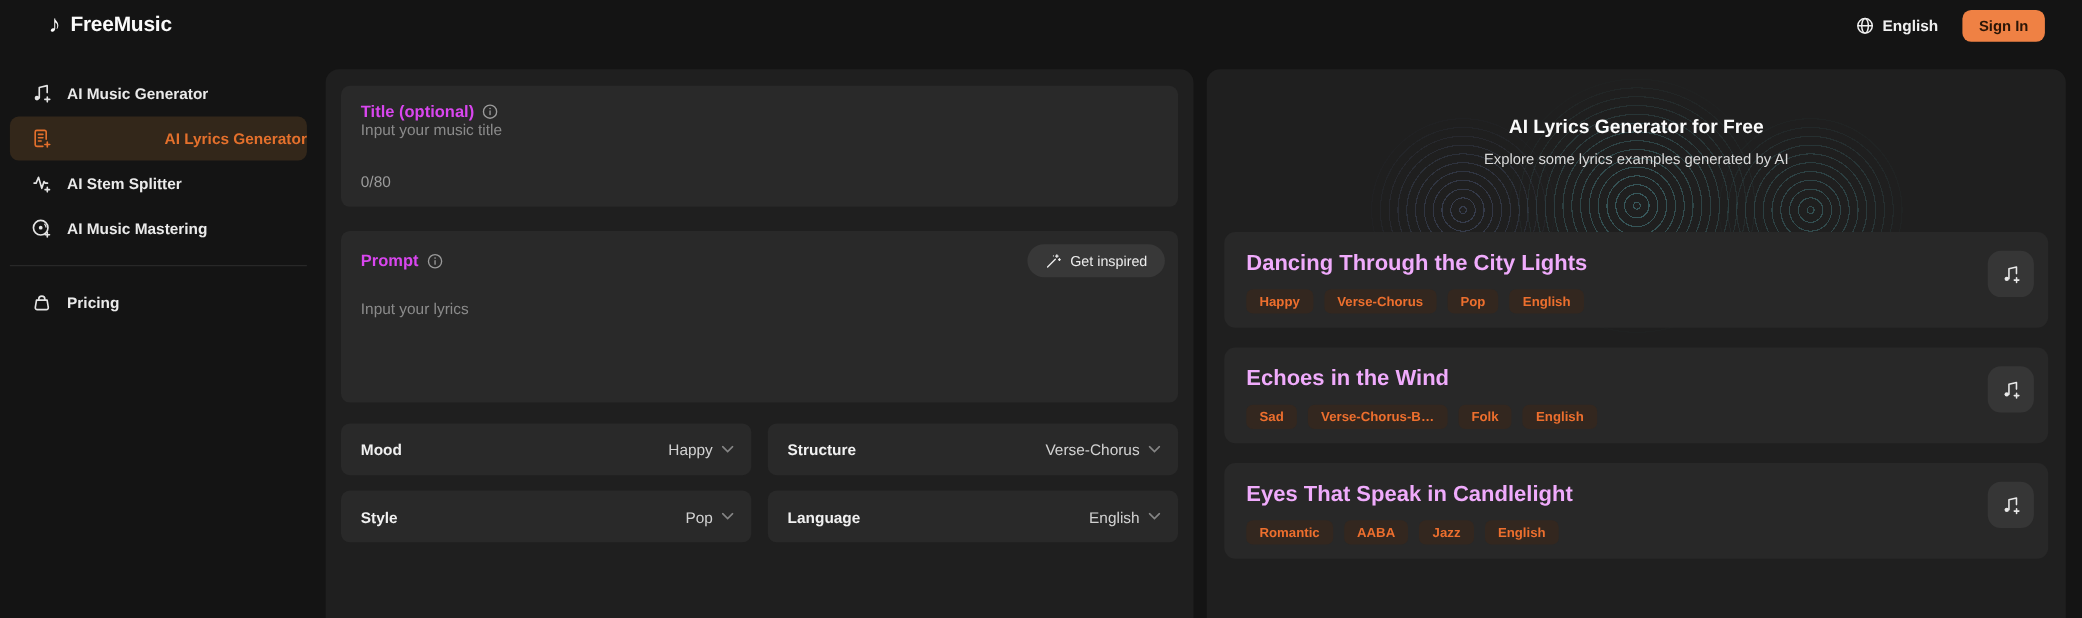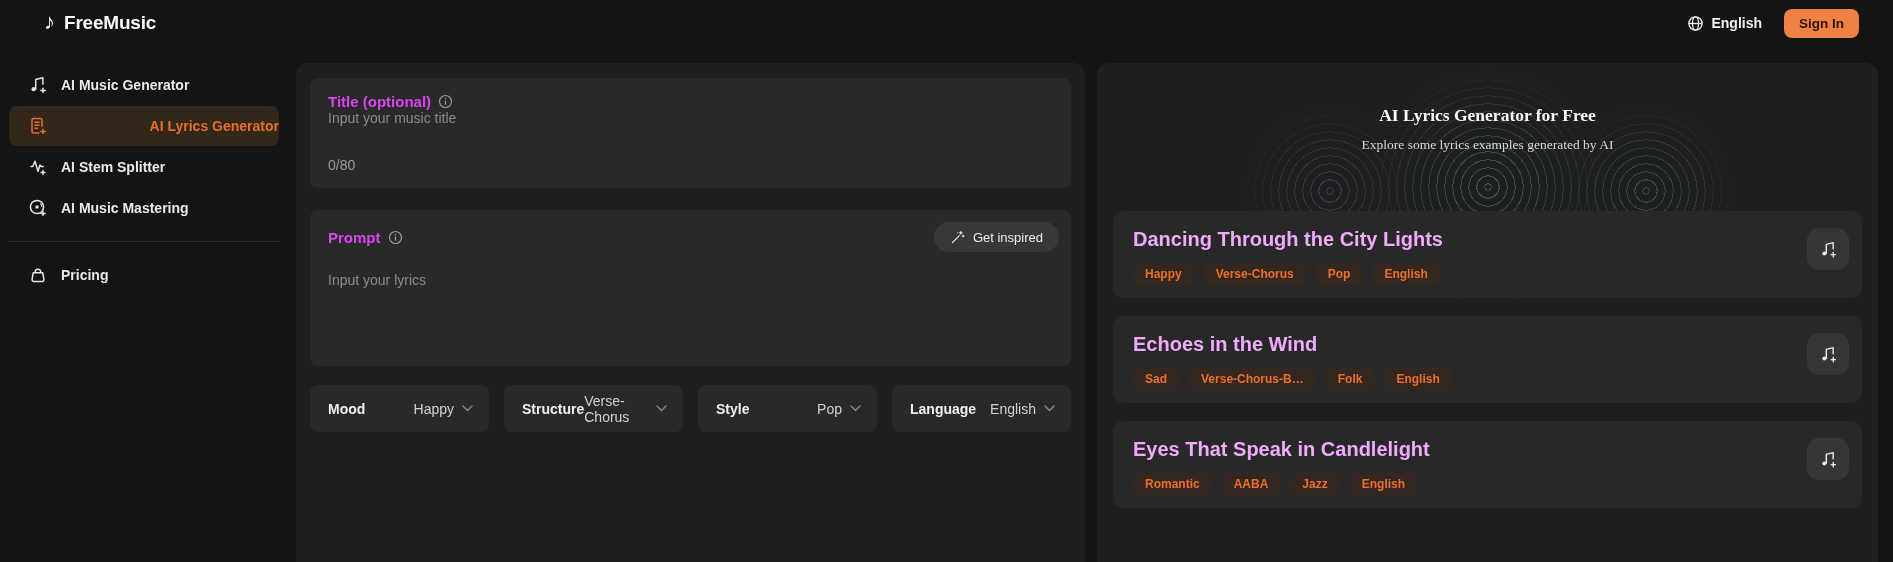--- a/index.html
+++ b/index.html
@@ -68,32 +68,32 @@
   .inspire-btn {
     display: flex; align-items: center; gap: 8px; background: #383838; border: none;
     color: #ececec; font-family: inherit; font-size: 13px; font-weight: 500;
     height: 30px; padding: 0 16px; border-radius: 15px; cursor: pointer; text-align: right;
   }
   .prompt-input {
     background: transparent; border: none; outline: none; resize: none; font-family: inherit;
     font-size: 14px; color: #dcdcdc; width: 100%; flex: 1; margin-top: 20px;
   }
   .prompt-input::placeholder { color: #8B8B8B; }
-  .select-grid { display: grid; grid-template-columns: 1fr 1fr 1fr 1fr; gap: 14px 15px; margin-top: 19px; }
+  .select-grid { display: grid; grid-template-columns: 1fr 1fr; gap: 14px 15px; margin-top: 19px; }
   .select-card {
     height: 47px; display: flex; align-items: center; justify-content: space-between;
     padding: 0 16px 0 18px; cursor: pointer;
   }
   .select-label { font-size: 14px; font-weight: 700; color: #f0f0f0; }
   .select-right { display: flex; align-items: center; gap: 8px; }
   .select-value { font-size: 14px; color: #d2d2d2; }
   .chev { color: #858585; }
 
   
-  .examples-head { position: relative; height: 106px; font-family: Liberation Serif, serif; }
+  .examples-head { position: relative; height: 106px; }
   .ripples { position: absolute; top: -40px; left: 50%; transform: translateX(-50%); width: 620px; height: 240px; pointer-events: none; }
   .ripple { position: absolute; border-radius: 50%;
     -webkit-mask-image: radial-gradient(circle, #000 8%, rgba(0,0,0,.55) 42%, transparent 70%);
     mask-image: radial-gradient(circle, #000 8%, rgba(0,0,0,.55) 42%, transparent 70%);
   }
   .r-teal { background: repeating-radial-gradient(circle at 50% 50%,
       rgba(105,207,216,0) 0 2.6px, rgba(105,207,216,0.32) 2.6px 3.6px, rgba(105,207,216,0) 3.6px 8px); }
   .r-blue { background: repeating-radial-gradient(circle at 50% 50%,
       rgba(134,160,228,0) 0 2.6px, rgba(134,160,228,0.28) 2.6px 3.6px, rgba(134,160,228,0) 3.6px 8px); }
   .r1 { width: 240px; height: 240px; left: 190px; top: 2px; }

